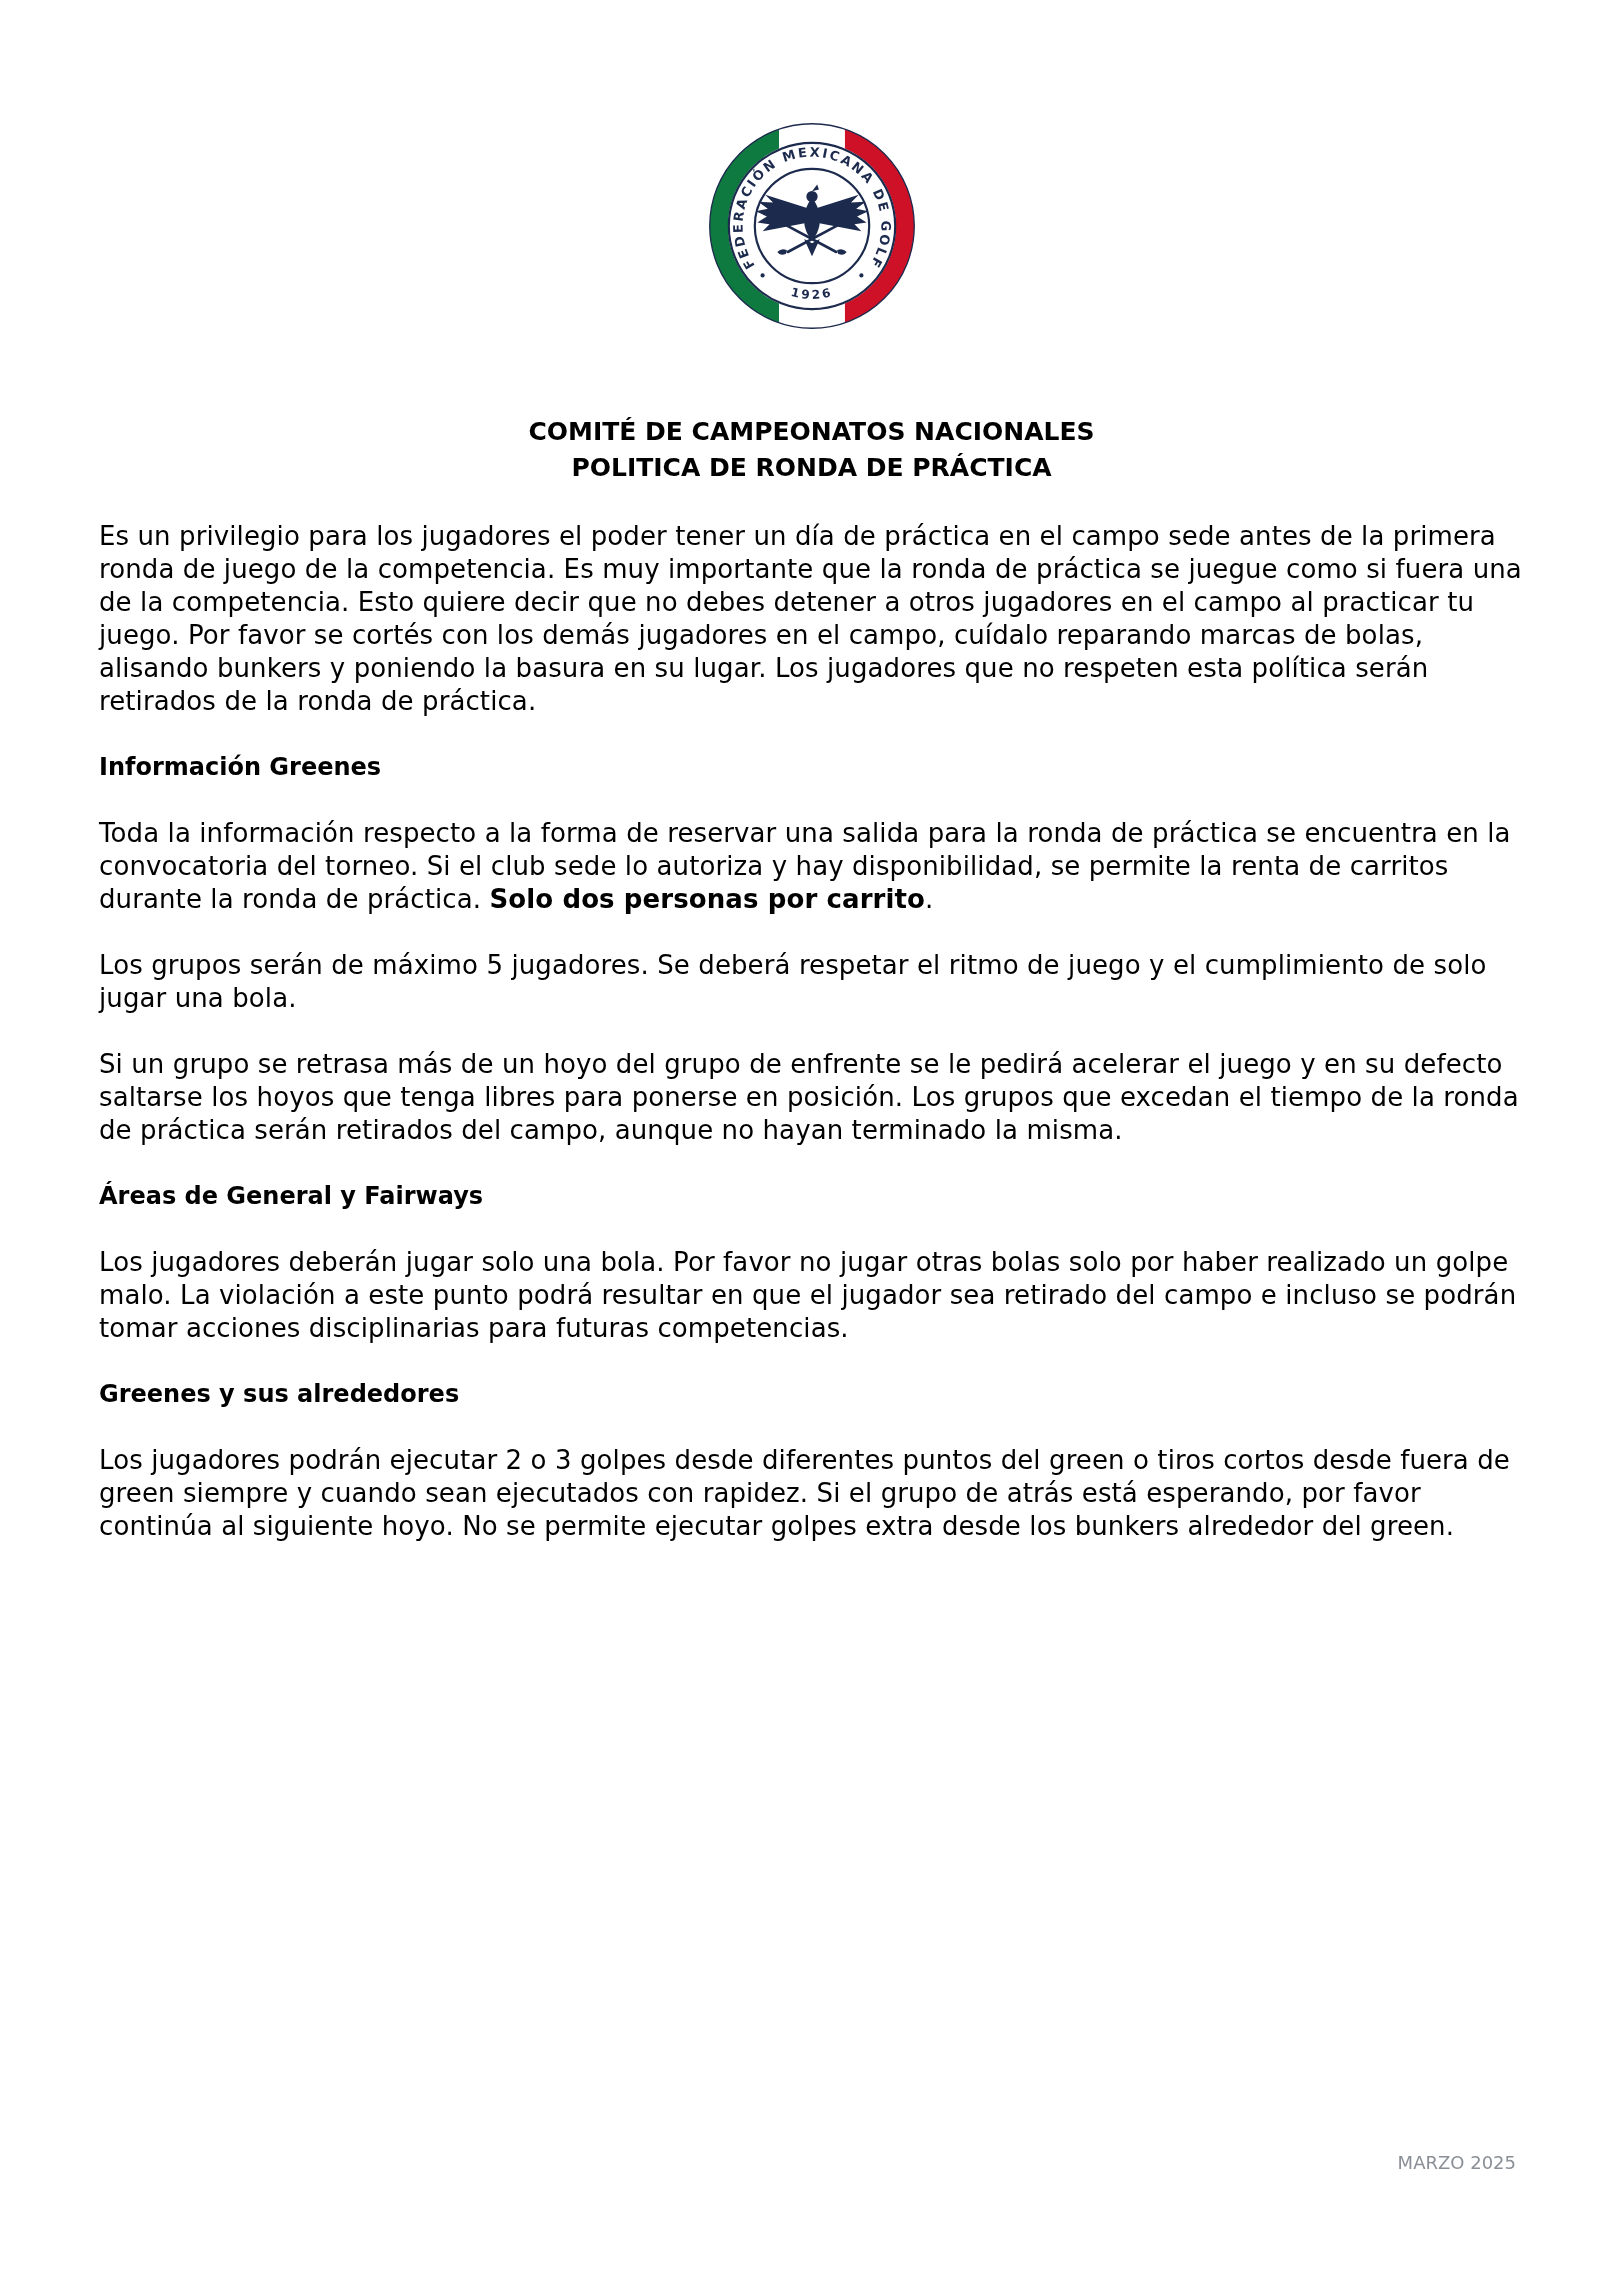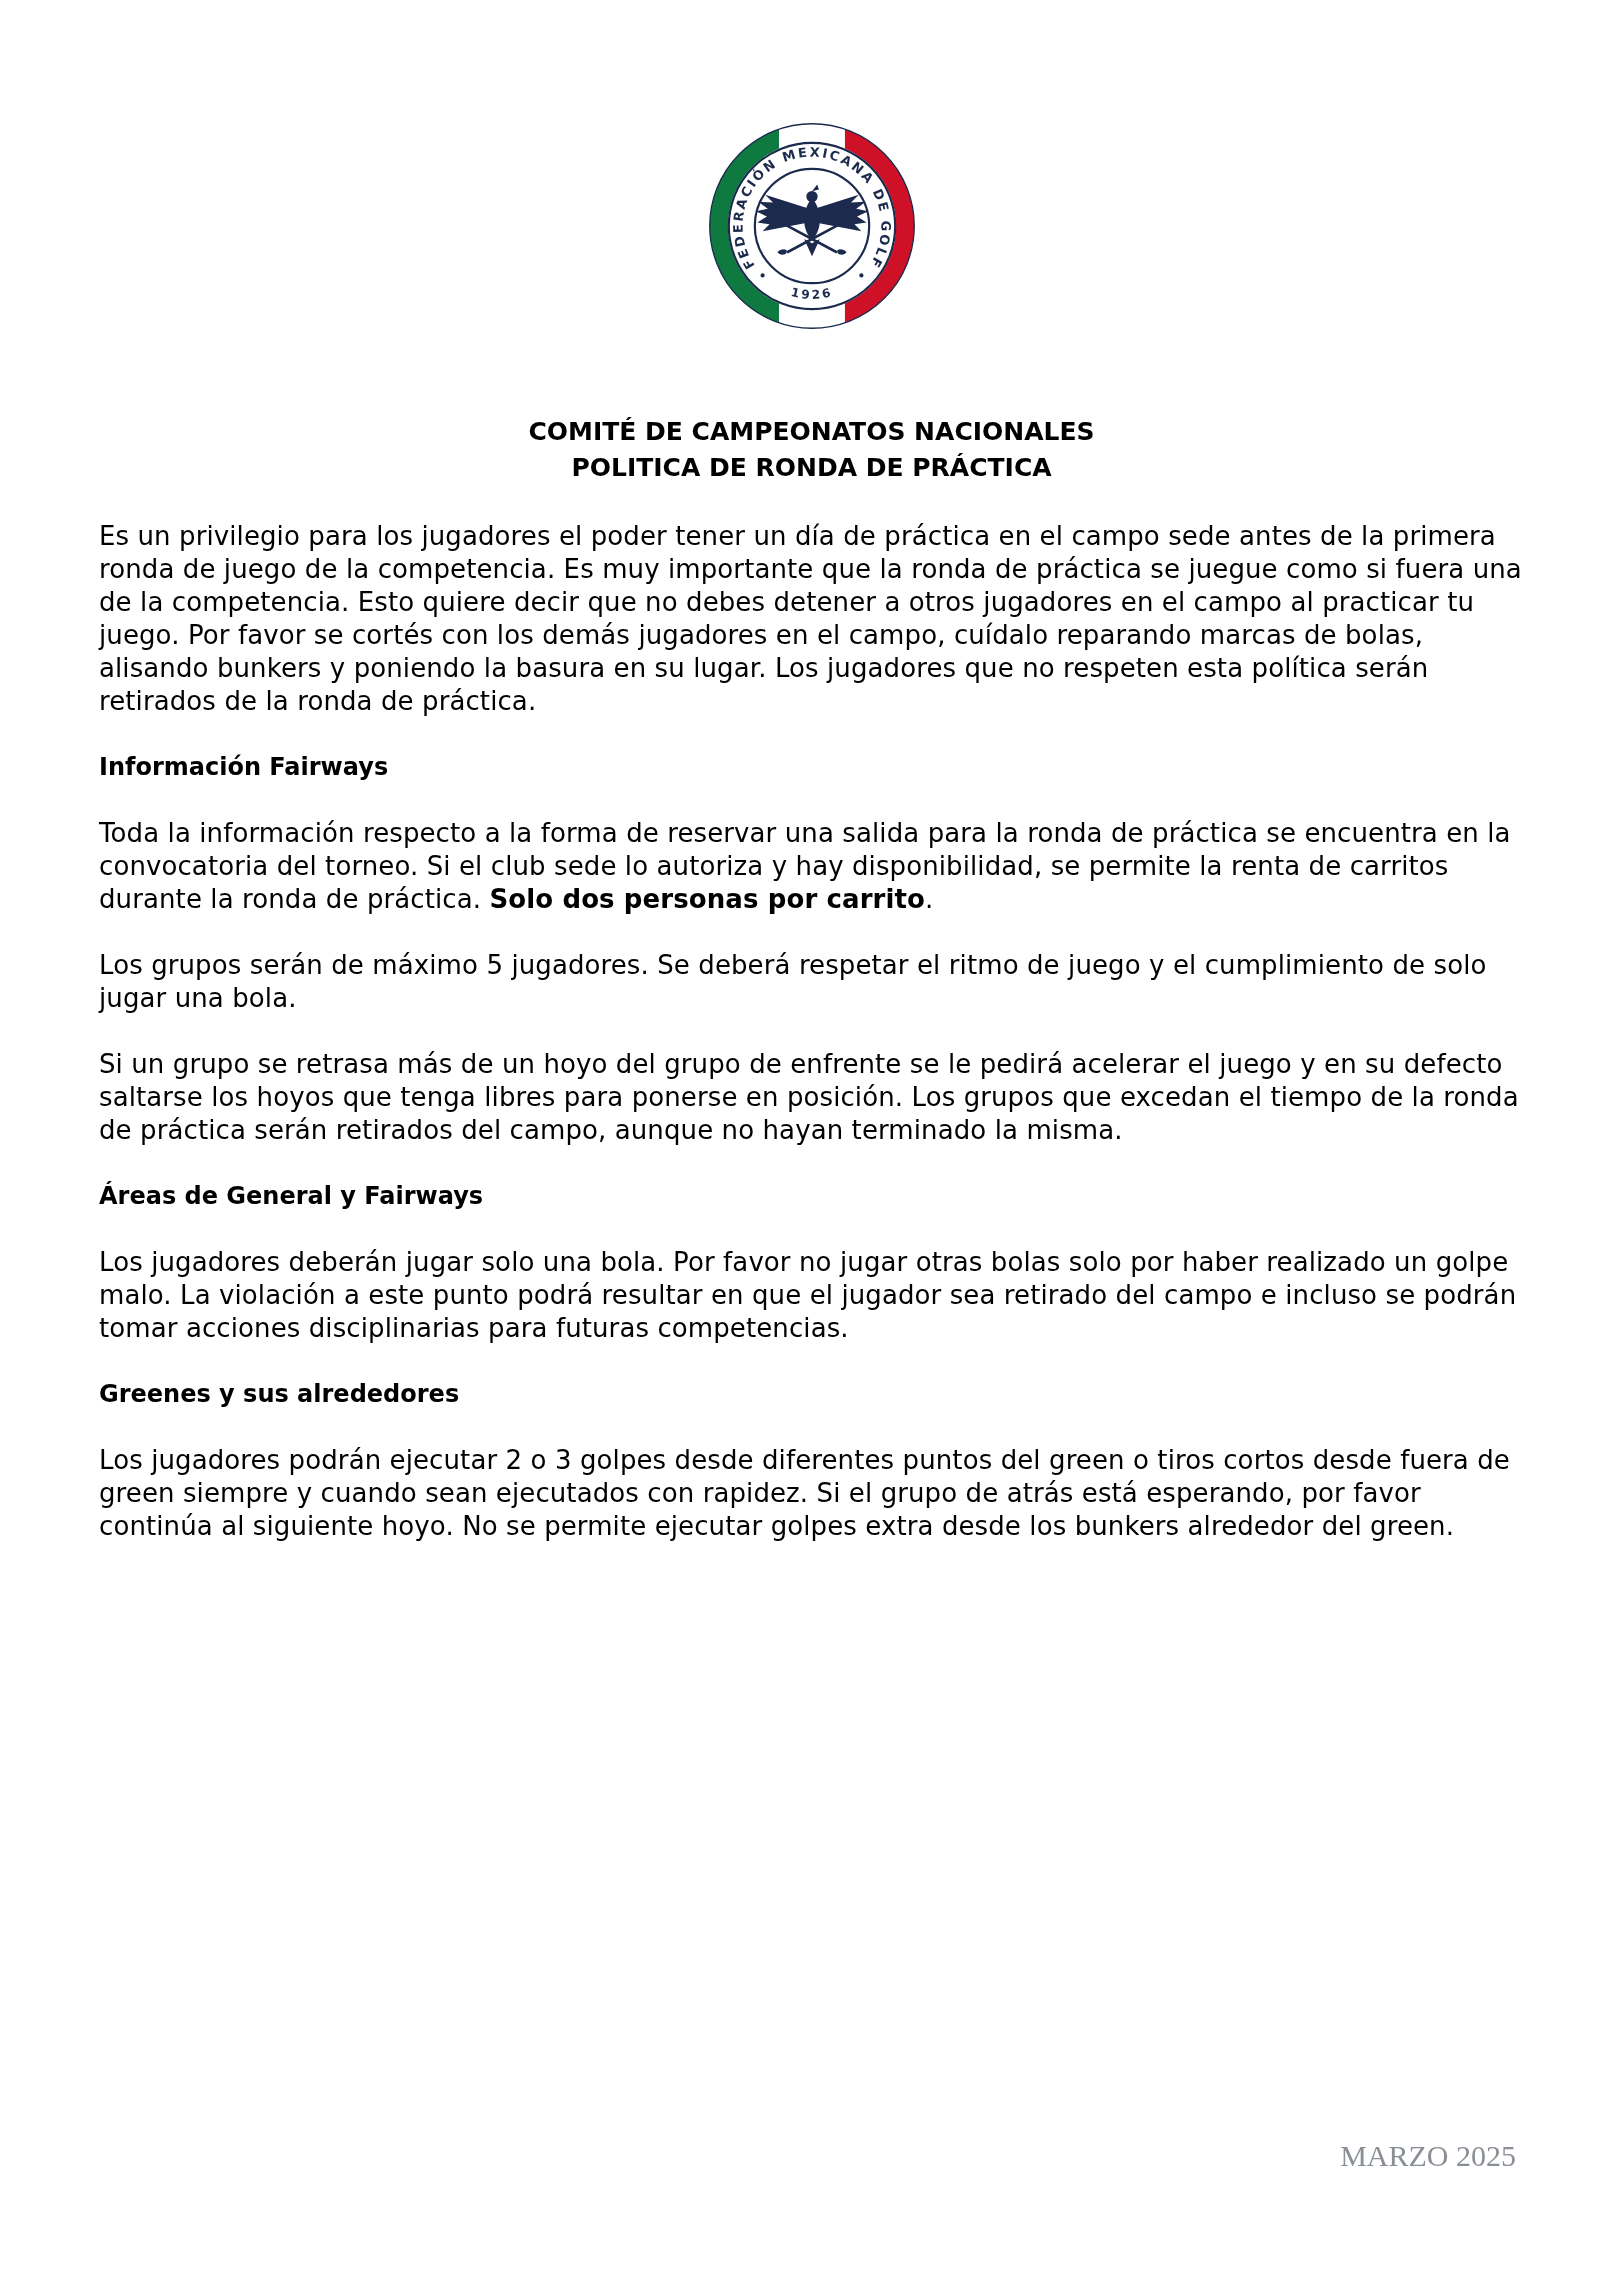--- a/index.html
+++ b/index.html
@@ -36,23 +36,22 @@
     font-size:24px;
     line-height:33px;
     font-weight:bold;
     margin:0 0 33px 0;
   }
   .b{font-weight:bold;}
   .footer{
     position:absolute;
     right:107px;
     bottom:122px;
-    font-size:30px;
+    font-size:18px;
     color:#8a8f96;
-    font-family:Liberation Serif, serif;
   }
 </style>
 </head>
 <body>
 
 <div class="page">
 
   <div class="logo-wrap">
     <svg class="logo" viewBox="0 0 240 240" aria-hidden="true">
       <defs>
@@ -101,21 +100,21 @@
   </div>
 
   <div class="title-block">
     <div>COMITÉ DE CAMPEONATOS NACIONALES</div>
     <div>POLITICA DE RONDA DE PRÁCTICA</div>
   </div>
 
   <p class="body-par">Es un privilegio para los jugadores el poder tener un día de práctica en el campo sede antes de la primera ronda de juego de la competencia. Es muy importante que la ronda de práctica se juegue como si fuera una de la competencia. Esto quiere decir que no debes detener a otros jugadores en el campo al practicar tu juego. Por favor se cortés con los demás jugadores en el campo, cuídalo reparando marcas de bolas, alisando bunkers y poniendo la basura en su lugar. Los jugadores que no respeten esta política serán retirados de la ronda de práctica.</p>
 
   <div id="sections">
-      <h2 class="section-heading">Información Fairways</h2>
+      <h2 class="section-heading">Información Greenes</h2>
       <p class="body-par"><span>Toda la información respecto a la forma de reservar una salida para la ronda de práctica se encuentra en la convocatoria del torneo. Si el club sede lo autoriza y hay disponibilidad, se permite la renta de carritos durante la ronda de práctica. </span><span class="b">Solo dos personas por carrito</span><span>.</span></p>
       <p class="body-par"><span>Los grupos serán de máximo 5 jugadores. Se deberá respetar el ritmo de juego y el cumplimiento de solo jugar una bola.</span></p>
       <p class="body-par"><span>Si un grupo se retrasa más de un hoyo del grupo de enfrente se le pedirá acelerar el juego y en su defecto saltarse los hoyos que tenga libres para ponerse en posición. Los grupos que excedan el tiempo de la ronda de práctica serán retirados del campo, aunque no hayan terminado la misma.</span></p>
       <h2 class="section-heading">Áreas de General y Fairways</h2>
       <p class="body-par"><span>Los jugadores deberán jugar solo una bola. Por favor no jugar otras bolas solo por haber realizado un golpe malo. La violación a este punto podrá resultar en que el jugador sea retirado del campo e incluso se podrán tomar acciones disciplinarias para futuras competencias.</span></p>
       <h2 class="section-heading">Greenes y sus alrededores</h2>
       <p class="body-par"><span>Los jugadores podrán ejecutar 2 o 3 golpes desde diferentes puntos del green o tiros cortos desde fuera de green siempre y cuando sean ejecutados con rapidez. Si el grupo de atrás está esperando, por favor continúa al siguiente hoyo. No se permite ejecutar golpes extra desde los bunkers alrededor del green.</span></p>
     </div>
 
   <div class="footer">MARZO 2025</div>

